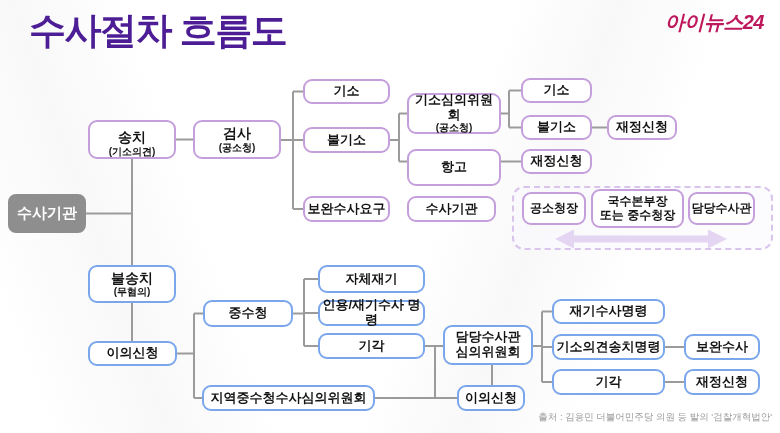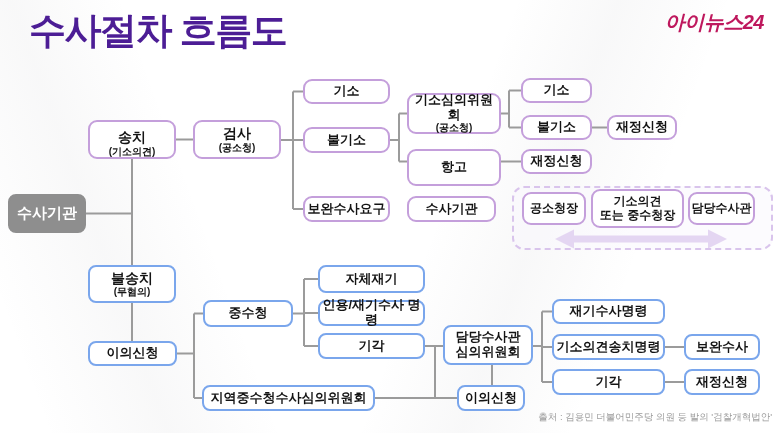--- a/index.html
+++ b/index.html
@@ -10,21 +10,21 @@
       linear-gradient(110deg, rgba(0,0,0,0) 55%, rgba(120,120,130,0.05) 66%, rgba(0,0,0,0) 78%),
       linear-gradient(250deg, rgba(0,0,0,0) 70%, rgba(120,120,130,0.05) 82%, rgba(0,0,0,0) 95%);
     pointer-events:none;}
   .title{position:absolute;left:13px;top:6px;font-size:37px;font-weight:900;color:#4c1d95;letter-spacing:-1.5px;margin-left:16px;}
   .logo{position:absolute;right:16px;top:9px;font-size:20px;font-weight:800;font-style:italic;color:#be185d;letter-spacing:-0.5px;}
   .source{position:absolute;right:8px;top:411px;font-size:9.5px;color:#9b9b9b;}
   svg.wires{position:absolute;left:0;top:0;pointer-events:none;}
   .node{position:absolute;box-sizing:border-box;background:#fff;border:2px solid #c49fdb;border-radius:9px;
     display:flex;flex-direction:column;align-items:center;justify-content:center;
     font-weight:800;font-size:13px;color:#141414;line-height:1.12;text-align:center;}
-  .blue{border-color:#7aa6ec;border-radius:8px;}
+  .blue{border-color:#7aa6ec;}
   .gray{background:#8e8e8e;border-color:#8e8e8e;color:#fff;border-radius:8px;font-size:15px;}
   .sub{font-size:10px;font-weight:600;}
   .big{font-size:14px;}
   .dashed-panel{position:absolute;box-sizing:border-box;border:2px dashed #d9c4ec;border-radius:12px;background:rgba(250,248,253,0.55);}
   
   #n-susagigwan-main{left:8px;top:194px;width:78px;height:39px;}
   #n-songchi{left:88px;top:120px;width:88px;height:39px;justify-content:flex-end;}
   #n-geomsa{left:193px;top:120px;width:88px;height:39px;}
   #n-giso-top{left:303px;top:79px;width:87px;height:25px;}
   #n-bulgiso-top{left:303px;top:127px;width:87px;height:26px;}
@@ -145,21 +145,21 @@
 
   <div class="node" id="n-jaejeong-2">
     <span>재정신청</span>
   </div>
 
   <div class="node" id="n-gongsochengjang">
     <span>공소청장</span>
   </div>
 
   <div class="node" id="n-guksubonbujang">
-    <span>기소의견</span>
+    <span>국수본부장</span>
     <span>또는 중수청장</span>
   </div>
 
   <div class="node" id="n-damdang">
     <span>담당수사관</span>
   </div>
 
   <div class="node blue big" id="n-bulsongchi">
     <span>불송치</span>
     <span class="sub">(무혐의)</span>

